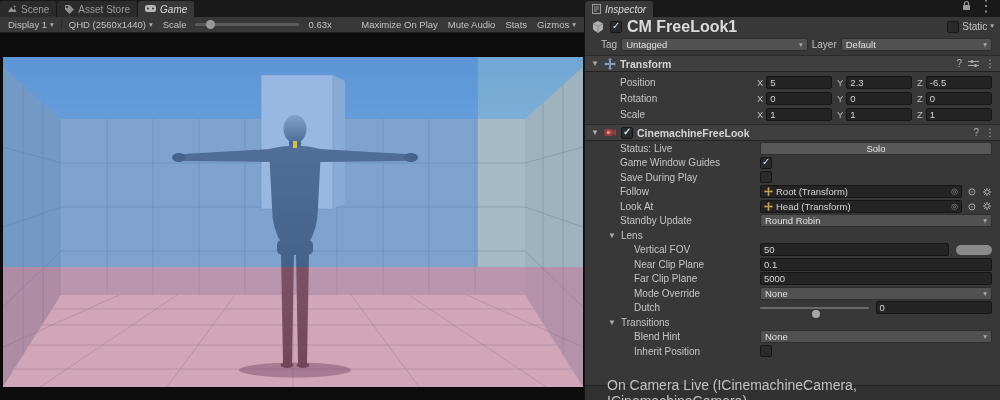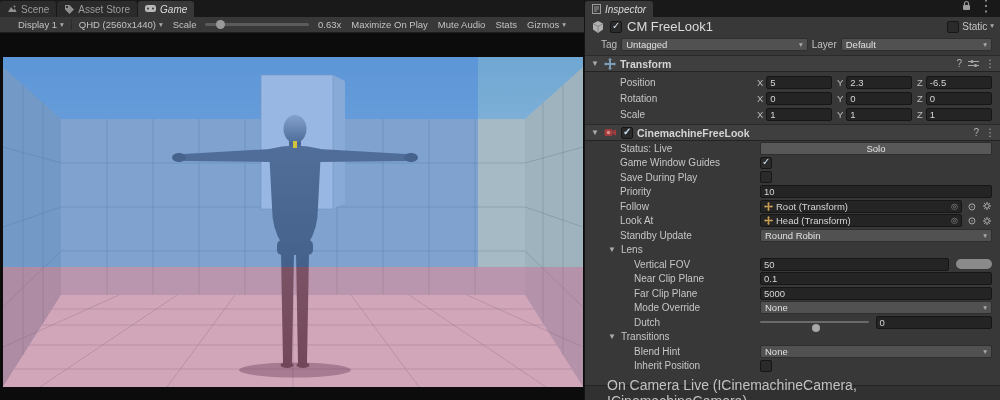--- a/index.html
+++ b/index.html
@@ -11,37 +11,37 @@
   .tabbar { height:17px; background:#191919; display:flex; align-items:flex-end; flex:none; }
   .tab { height:16px; padding:0 7px; font-size:10px; color:#9b9b9b; background:#2b2b2b;
          display:flex; align-items:center; gap:4px; margin-right:1px;
          border-top-left-radius:3px; border-top-right-radius:3px; }
   .tab.active { background:#383838; color:#dadada;font-style:italic; }
   .tab svg { flex:none; }
   .tabspacer { flex:1; }
   .tabbar-icons { display:flex; align-items:center; gap:7px; padding:0 6px 2px 0; color:#9a9a9a; }
 
   .toolbar { height:16px; background:#383838; border-bottom:1px solid #1e1e1e; display:flex;
-             align-items:center; font-size:9.5px; color:#c2c2c2; padding:0 13px; flex:none; }
+             align-items:center; font-size:9.5px; color:#c2c2c2; padding:0 3px; flex:none; }
   .tbtn { padding:0 5px; height:14px; display:flex; align-items:center; gap:3px; border-radius:2px; white-space:nowrap; }
   .arrow { font-size:7.5px; color:#aaa; }
   .sep { width:1px; height:11px; background:#2a2a2a; margin:0 2px; }
   .slider { width:104px; height:14px; display:flex; align-items:center; margin:0 4px; }
   .track { flex:1; height:3px; background:#5b5b5b; border-radius:2px; position:relative; }
   .knob { position:absolute; top:-3px; width:9px; height:9px; border-radius:50%; background:#999; }
   .knob.scale-pos { left:10%; }
   .push { margin-left:auto; }
 
   .viewport { flex:1; background:#0c0c0c; position:relative; overflow:hidden; }
   .scene { position:absolute; left:3px; top:24px; width:580px; height:330px; display:block; }
 
   
   .inspector { width:415px; display:flex; flex-direction:column; background:#383838; position:relative; }
   .go-header { height:19px; display:flex; align-items:center; padding:0 6px; gap:5px; }
-  .go-name { font-size:13px; font-weight:normal; color:#dcdcdc; }
+  .go-name { font-size:16px; font-weight:bold; color:#dcdcdc; }
   .static-ctl { margin-left:auto; display:flex; align-items:flex-start; gap:3px; font-size:10px; color:#c6c6c6; }
   .tagrow { height:16px; display:flex; align-items:center; padding:0 8px 0 16px; gap:4px; font-size:10px; color:#c0c0c0; flex:none; }
   .dd { background:#515151; border:1px solid #2e2e2e; border-radius:2px; height:13px;
         display:flex; align-items:center; padding:0 4px; color:#e0e0e0; font-size:9.5px; min-width:0; }
   .dd .arrow { margin-left:auto; padding-left:4px; }
   .dd-tag { flex:1.25; }
   .dd-layer { flex:1; }
   .gap2 { height:3px; }
 
   .comp-header { height:17px; background:#3f3f3f; border-top:1px solid #2a2a2a; border-bottom:1px solid #232323;
@@ -349,26 +349,20 @@
           <span class="cb on"></span>
         </div>
     </div>
     <div class="irow">
       <span class="lbl">Save During Play</span>
       <div class="ctrl">
           <span class="cb"></span>
         </div>
     </div>
     <div class="irow">
-      <span class="lbl">Priority</span>
-      <div class="ctrl">
-          <div class="fld">10</div>
-        </div>
-    </div>
-    <div class="irow">
       <span class="lbl">Follow</span>
       <div class="ctrl">
         <div class="obj">
           <svg width="9" height="9" viewBox="0 0 12 12">
               <path d="M6 0l2 2H7v3h3V4l2 2-2 2V7H7v3h1l-2 2-2-2h1V7H2v1L0 6l2-2v1h3V2H4z" fill="#c79c4e"></path>
             </svg>
           <span>Root (Transform)</span>
           <span class="picker">◎</span>
         </div>
         <span class="sicon">⊙</span>

